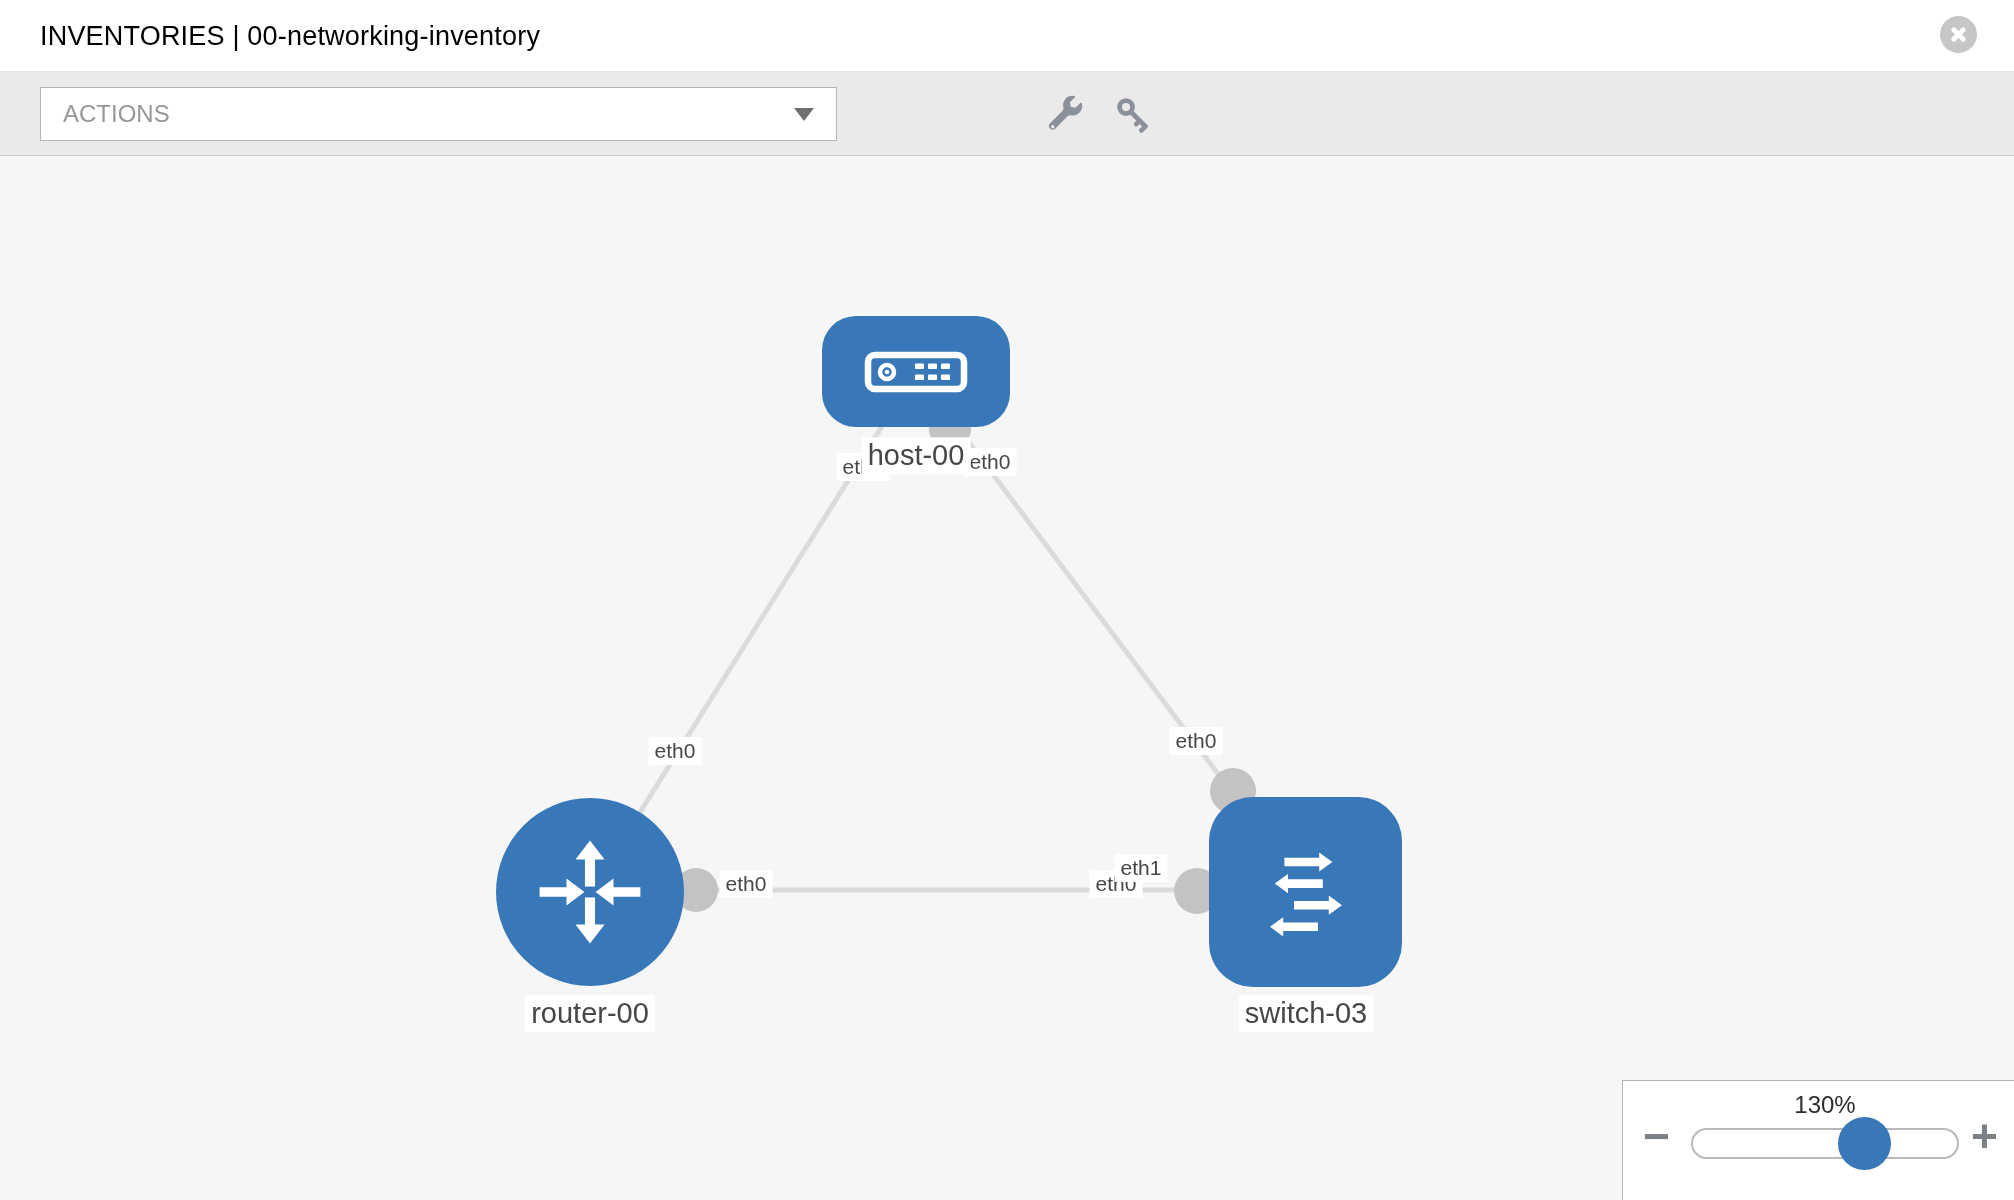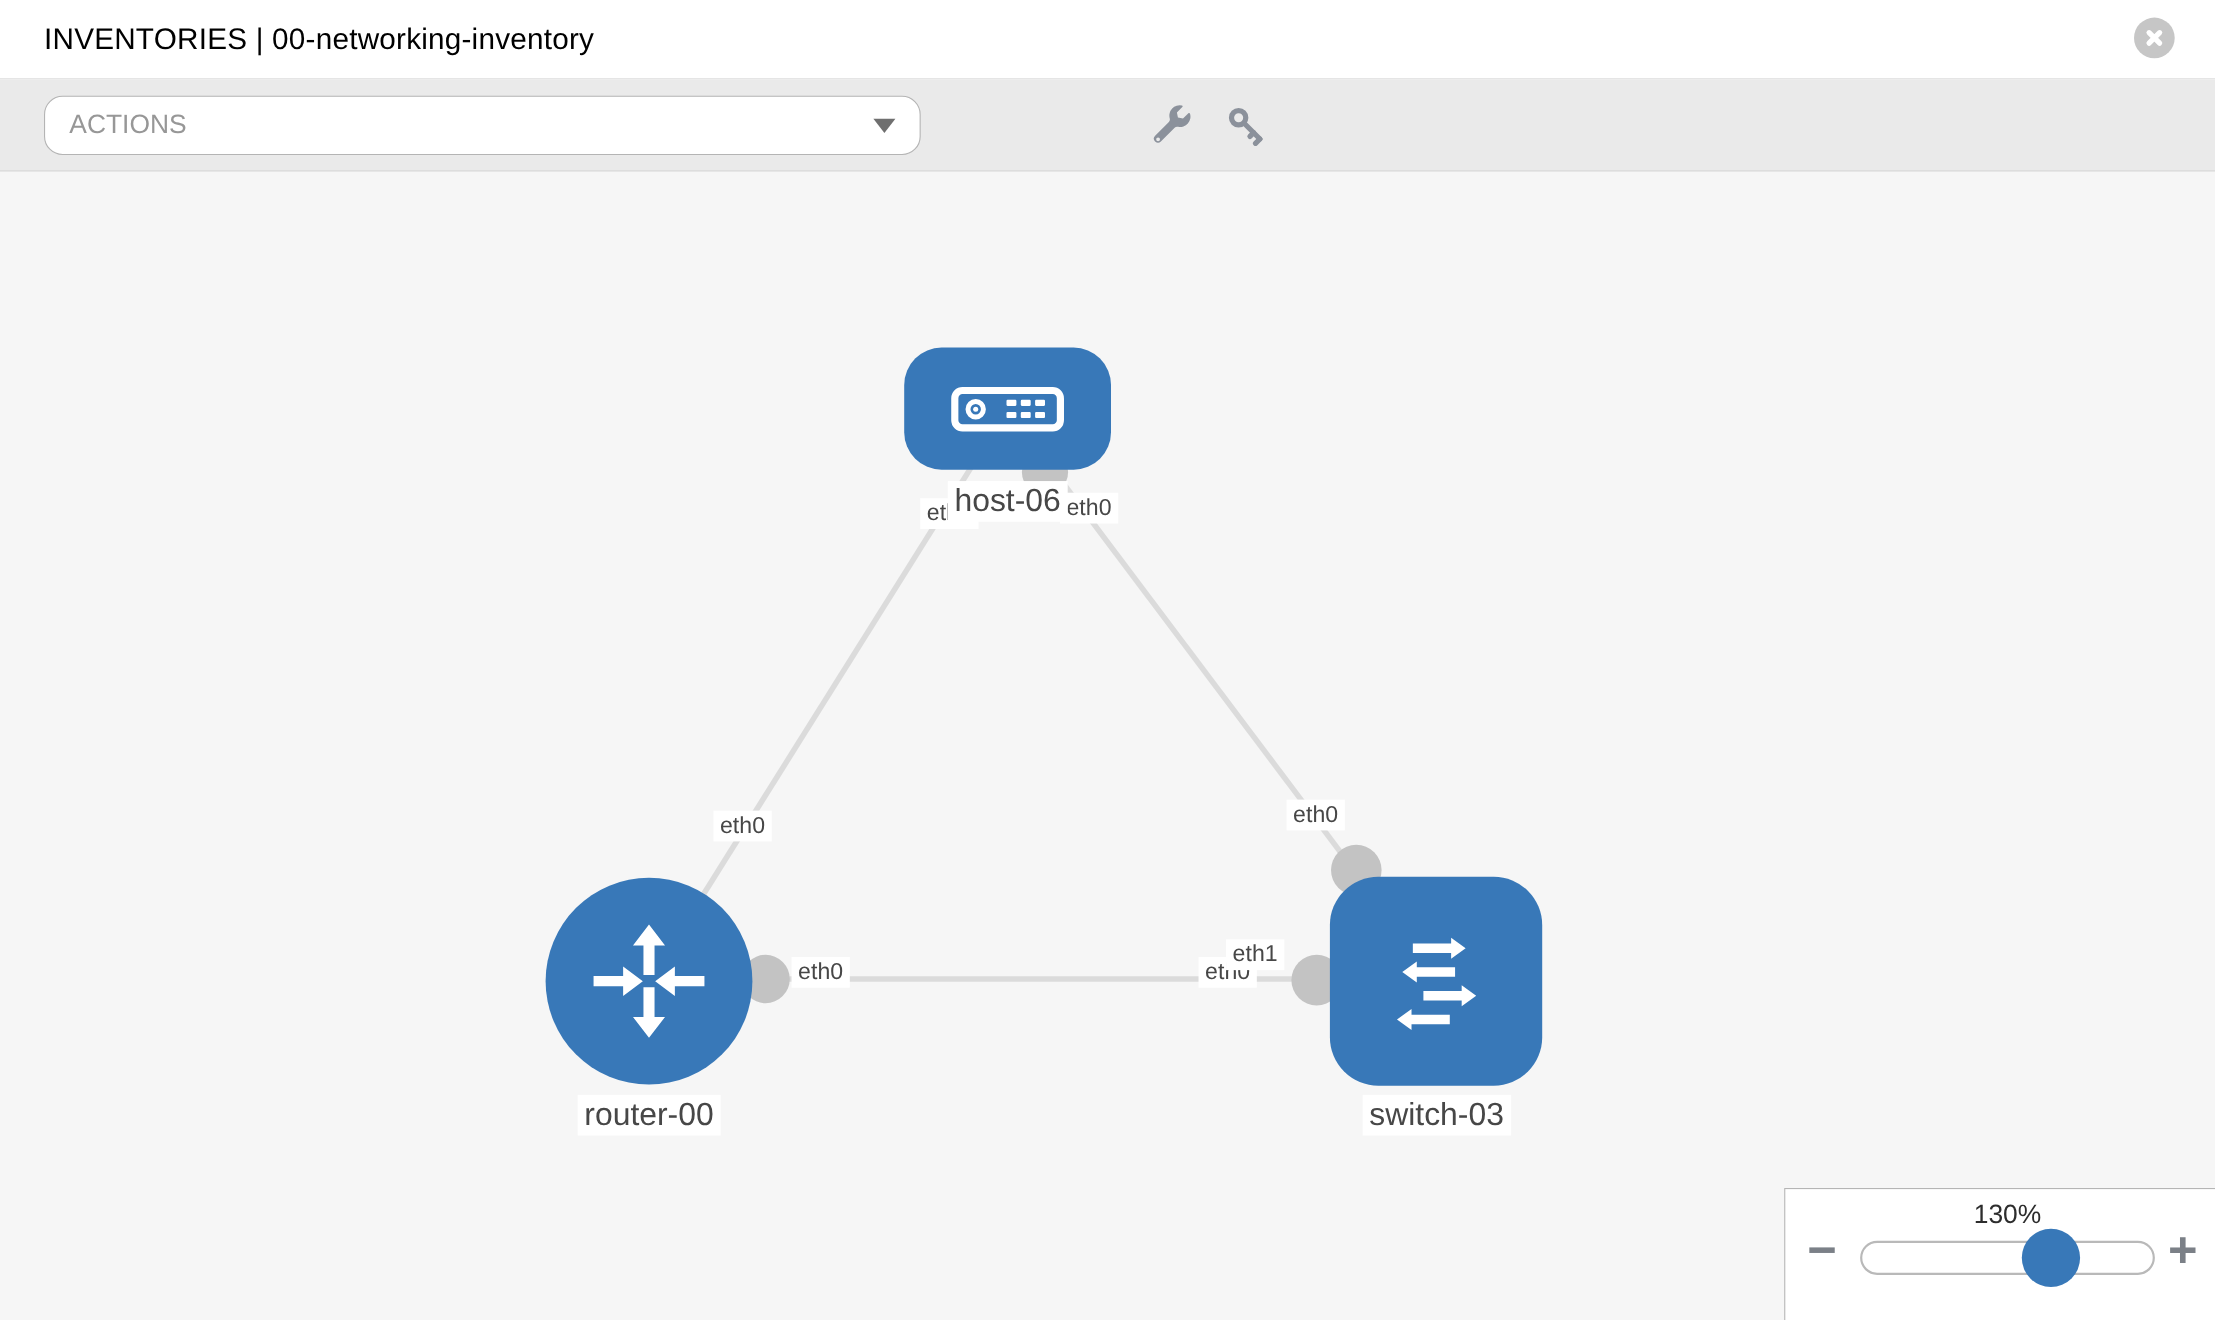--- a/index.html
+++ b/index.html
@@ -13,21 +13,21 @@
   
   .header { position:relative; height:72px; background:#ffffff; border-bottom:1px solid #e3e3e3; }
   .page-title { position:absolute; left:40px; top:50%; transform:translateY(-50%);
     font-size:27px; font-weight:normal; color:#000000; letter-spacing:.2px; }
   .close-btn { position:absolute; right:37px; top:16px; width:37px; height:37px;
     background:#c6c6c6; border-radius:50%; display:flex; align-items:center; justify-content:center; cursor:pointer; }
 
   
   .toolbar { position:relative; height:84px; background:#eaeaea; border-bottom:1px solid #cfcfcf; }
   .dropdown { position:absolute; top:15px; height:54px; background:#fff; border:1px solid #b4b4b4;
-    border-radius:17px; display:flex; align-items:center; padding:0 22px; cursor:pointer; }
+    border-radius:0; display:flex; align-items:center; padding:0 22px; cursor:pointer; }
   .dd-actions { left:40px;  width:797px; }
   .dd-search  { left:1184px; width:774px; }
   .dd-label { flex:1; font-size:24px; color:#979797; }
   .caret { width:0; height:0; border-left:10px solid transparent; border-right:10px solid transparent;
     border-top:13px solid #6f6f6f; }
   .tool-btn { position:absolute; top:21px; width:42px; height:42px; display:flex;
     align-items:center; justify-content:center; cursor:pointer; background:transparent; border:none; padding:0; }
   .tool-wrench { left:1044px; }
   .tool-key { left:1112px; }
 
@@ -146,21 +146,21 @@
     <svg width="120" height="120" viewBox="0 0 100 100">
       <g fill="#ffffff">
         <path d="M72 25 L61 33 L61 28.6 L32 28.6 L32 21.4 L61 21.4 L61 17 Z"></path>
         <path d="M24 43 L35 35 L35 39.4 L64 39.4 L64 46.6 L35 46.6 L35 51 Z"></path>
         <path d="M80 61 L69 69 L69 64.6 L40 64.6 L40 57.4 L69 57.4 L69 53 Z"></path>
         <path d="M20 79 L31 71 L31 75.4 L60 75.4 L60 82.6 L31 82.6 L31 87 Z"></path>
       </g>
     </svg>
   </div>
 
-  <div class="nlabel node-label" style="left:916px; top:300px;">host-06</div>
+  <div class="nlabel node-label" style="left:916px; top:300px;">host-00</div>
   <div class="nlabel node-label" style="left:590px; top:858px;">router-00</div>
   <div class="nlabel node-label" style="left:1306px; top:858px;">switch-03</div>
 
   <div class="nlabel iface-label" style="left:863px;  top:311px;">eth0</div>
   <div class="nlabel iface-label" style="left:990px;  top:306px;">eth0</div>
   <div class="nlabel iface-label" style="left:675px;  top:595px;">eth0</div>
   <div class="nlabel iface-label" style="left:1196px; top:585px;">eth0</div>
   <div class="nlabel iface-label" style="left:746px;  top:728px;">eth0</div>
   <div class="nlabel iface-label" style="left:1116px; top:728px;">eth0</div>
   <div class="nlabel iface-label iface-front" style="left:1141px; top:712px;">eth1</div>

